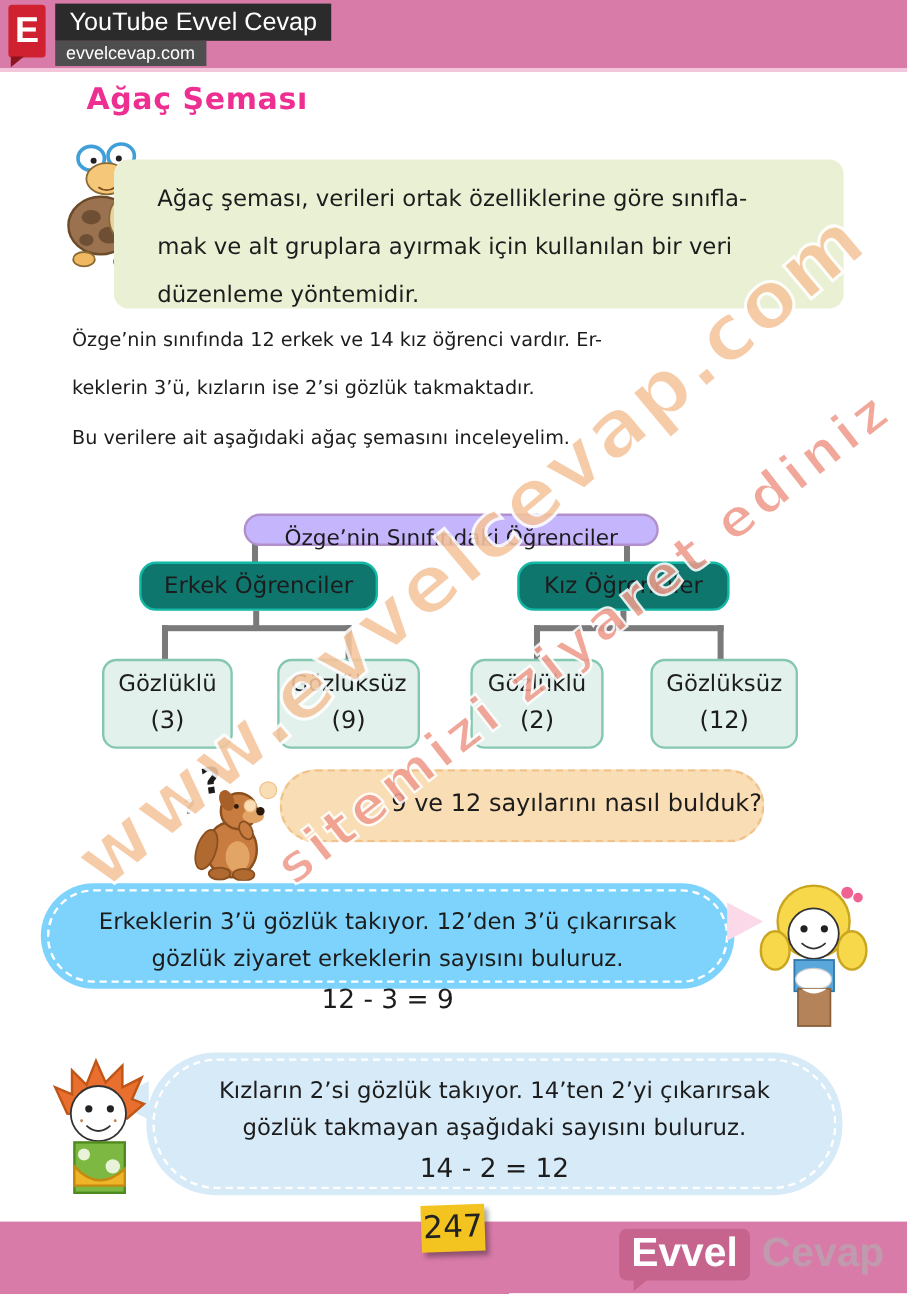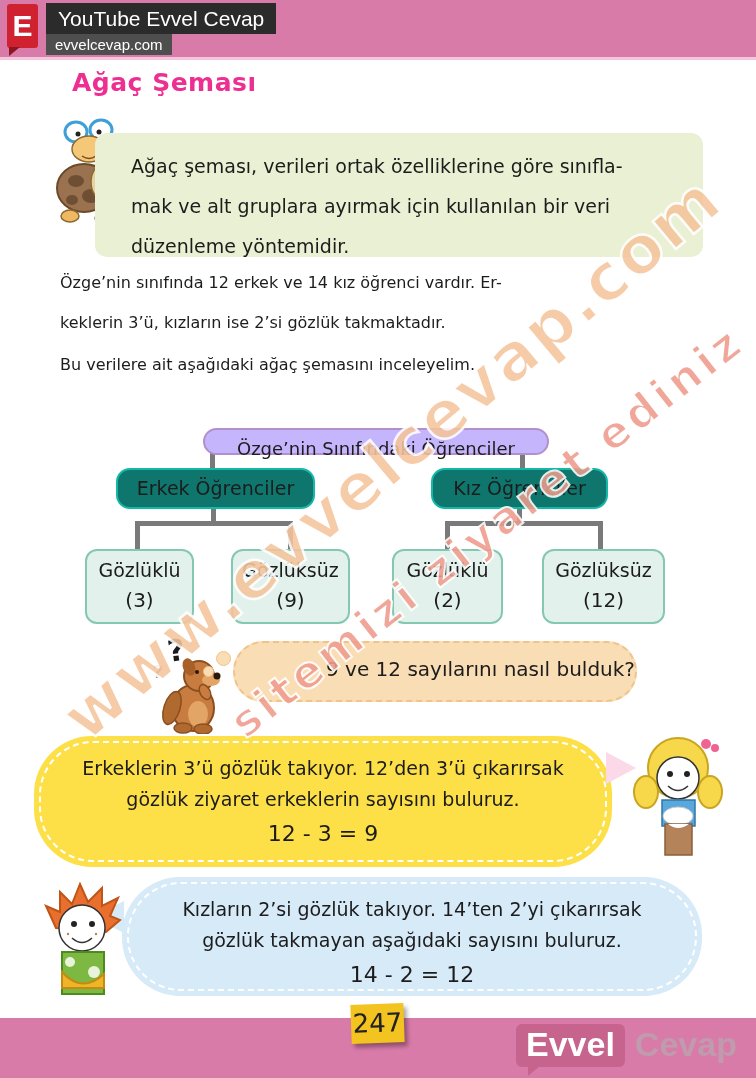--- a/index.html
+++ b/index.html
@@ -40,21 +40,21 @@
   
   .q-bubble{position:absolute;left:233px;top:641px;width:400px;height:57px;background:#f9ddb4;
     border:2px dashed #f1c38b;border-radius:30px;text-align:right;font-size:20px;line-height:53px;white-space:nowrap;}
   .q-dot{position:absolute;background:#f9ddb4;border:1px solid #f1c38b;border-radius:50%;}
   .q-dot1{left:216px;top:651px;width:13px;height:13px;}
   .q-dot2{left:203px;top:666px;width:9px;height:9px;}
   .speech{position:absolute;border-radius:58px;text-align:center;}
   .speech .inner{position:absolute;left:5px;top:5px;right:5px;bottom:5px;border:2px dashed #ffffff;border-radius:54px;}
   .speech .txt{position:relative;z-index:2;font-size:19px;line-height:31px;padding-top:17px;white-space:nowrap;}
   .speech .eq{font-size:22px;margin-top:3px;}
-  .pink-bubble{left:34px;top:736px;width:578px;height:131px;background:#fde047;}
+  .pink-bubble{left:34px;top:736px;width:578px;height:88px;background:#7dd3fc;}
   .pink-tail{position:absolute;left:606px;top:752px;width:0;height:0;
     border-top:16px solid transparent;border-bottom:16px solid transparent;border-left:30px solid #fbd9e8;}
   .blue-bubble{left:122px;top:877px;width:580px;height:119px;background:#d6eaf8;}
   .blue-tail{position:absolute;left:92px;top:901px;width:0;height:0;
     border-top:16px solid transparent;border-bottom:16px solid transparent;border-right:32px solid #d6eaf8;}
   
   .wm{position:absolute;font-weight:bold;white-space:nowrap;pointer-events:none;z-index:6;
     -webkit-text-stroke:2.5px #ffffff;opacity:.88;}
   .wm-big{left:72px;top:688px;font-size:66px;color:#f5c49c;transform:rotate(-40deg);transform-origin:0 50%;letter-spacing:2px;}
   .wm-small{left:236px;top:702px;font-size:44px;color:#ef9c8c;transform:rotate(-38deg);transform-origin:0 50%;letter-spacing:4px;-webkit-text-stroke:2px #ffffff;}

